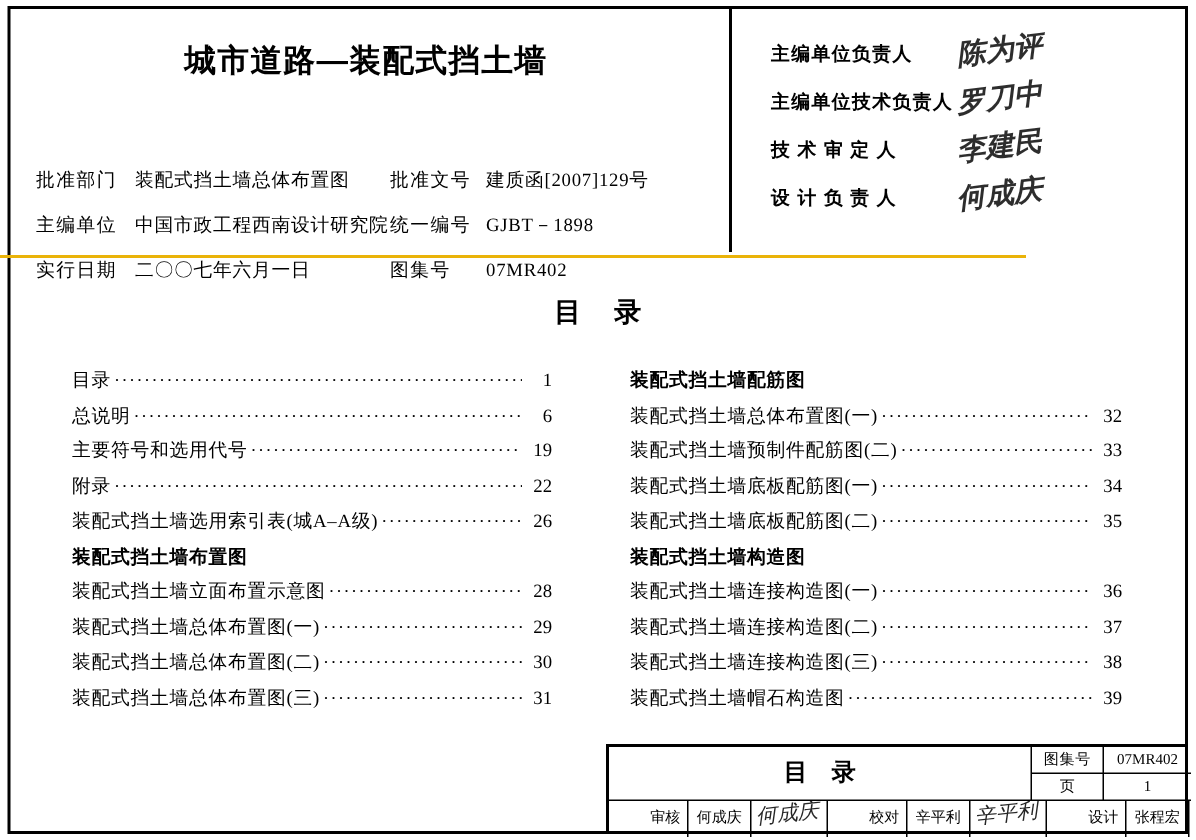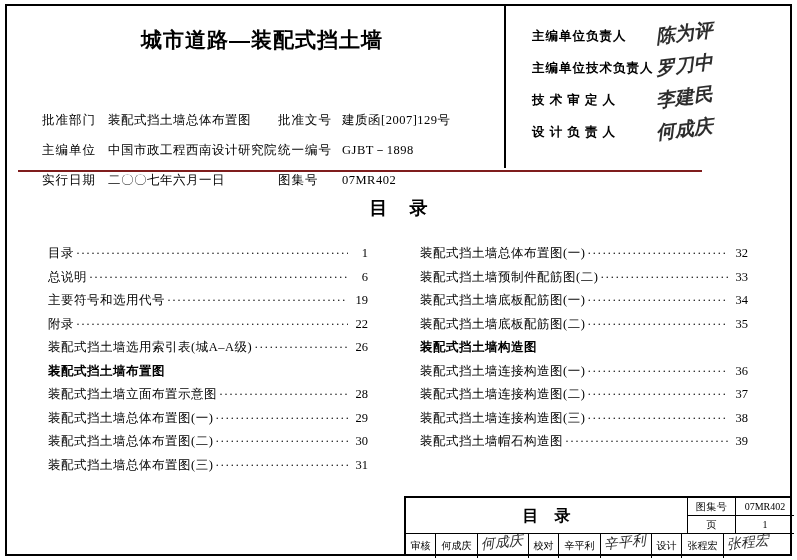--- a/index.html
+++ b/index.html
@@ -26,26 +26,26 @@
     top: 4px;
     width: 787px;
     height: 552px;
     border: 2px solid #000;
     box-sizing: border-box;
   }
 
   
   .top-block {
     position: absolute;
-    left: 18px;
+    left: 0;
     top: 4px;
     width: 684px;
     height: 168px;
     box-sizing: border-box;
-    border-bottom: 2px solid #7f1d1d;
+    border-bottom: 2px solid #eab308;
   }
   .title-area {
     position: absolute;
     left: 0;
     top: 0;
     width: 488px;
     height: 164px;
     box-sizing: border-box;
     border-right: 2px solid #000;
   }
@@ -271,20 +271,21 @@
     display: flex;
     font-size: 10px;
   }
   .tb-cell-label {
     width: 30px;
     box-sizing: border-box;
     border-right: 1px solid #000;
     text-align: center;
     line-height: 24px;
     flex: none;
+    margin-left: 23px;
   }
   .tb-cell-name {
     width: 42px;
     box-sizing: border-box;
     border-right: 1px solid #000;
     text-align: center;
     line-height: 24px;
     flex: none;
   }
   .tb-cell-sign {
@@ -407,20 +408,24 @@
       <span class="toc-page">30</span>
     </div>
     <div class="toc-item">
       <span class="toc-text">装配式挡土墙总体布置图(三)</span>
       <span class="toc-dots">······································································</span>
       <span class="toc-page">31</span>
     </div>
   </div>
 
   <div class="col col-right">
+    <div class="toc-item heading">
+      <span class="toc-text">装配式挡土墙配筋图</span>
+      <span class="toc-page"></span>
+    </div>
     <div class="toc-item">
       <span class="toc-text">装配式挡土墙总体布置图(一)</span>
       <span class="toc-dots">······································································</span>
       <span class="toc-page">32</span>
     </div>
     <div class="toc-item">
       <span class="toc-text">装配式挡土墙预制件配筋图(二)</span>
       <span class="toc-dots">······································································</span>
       <span class="toc-page">33</span>
     </div>

